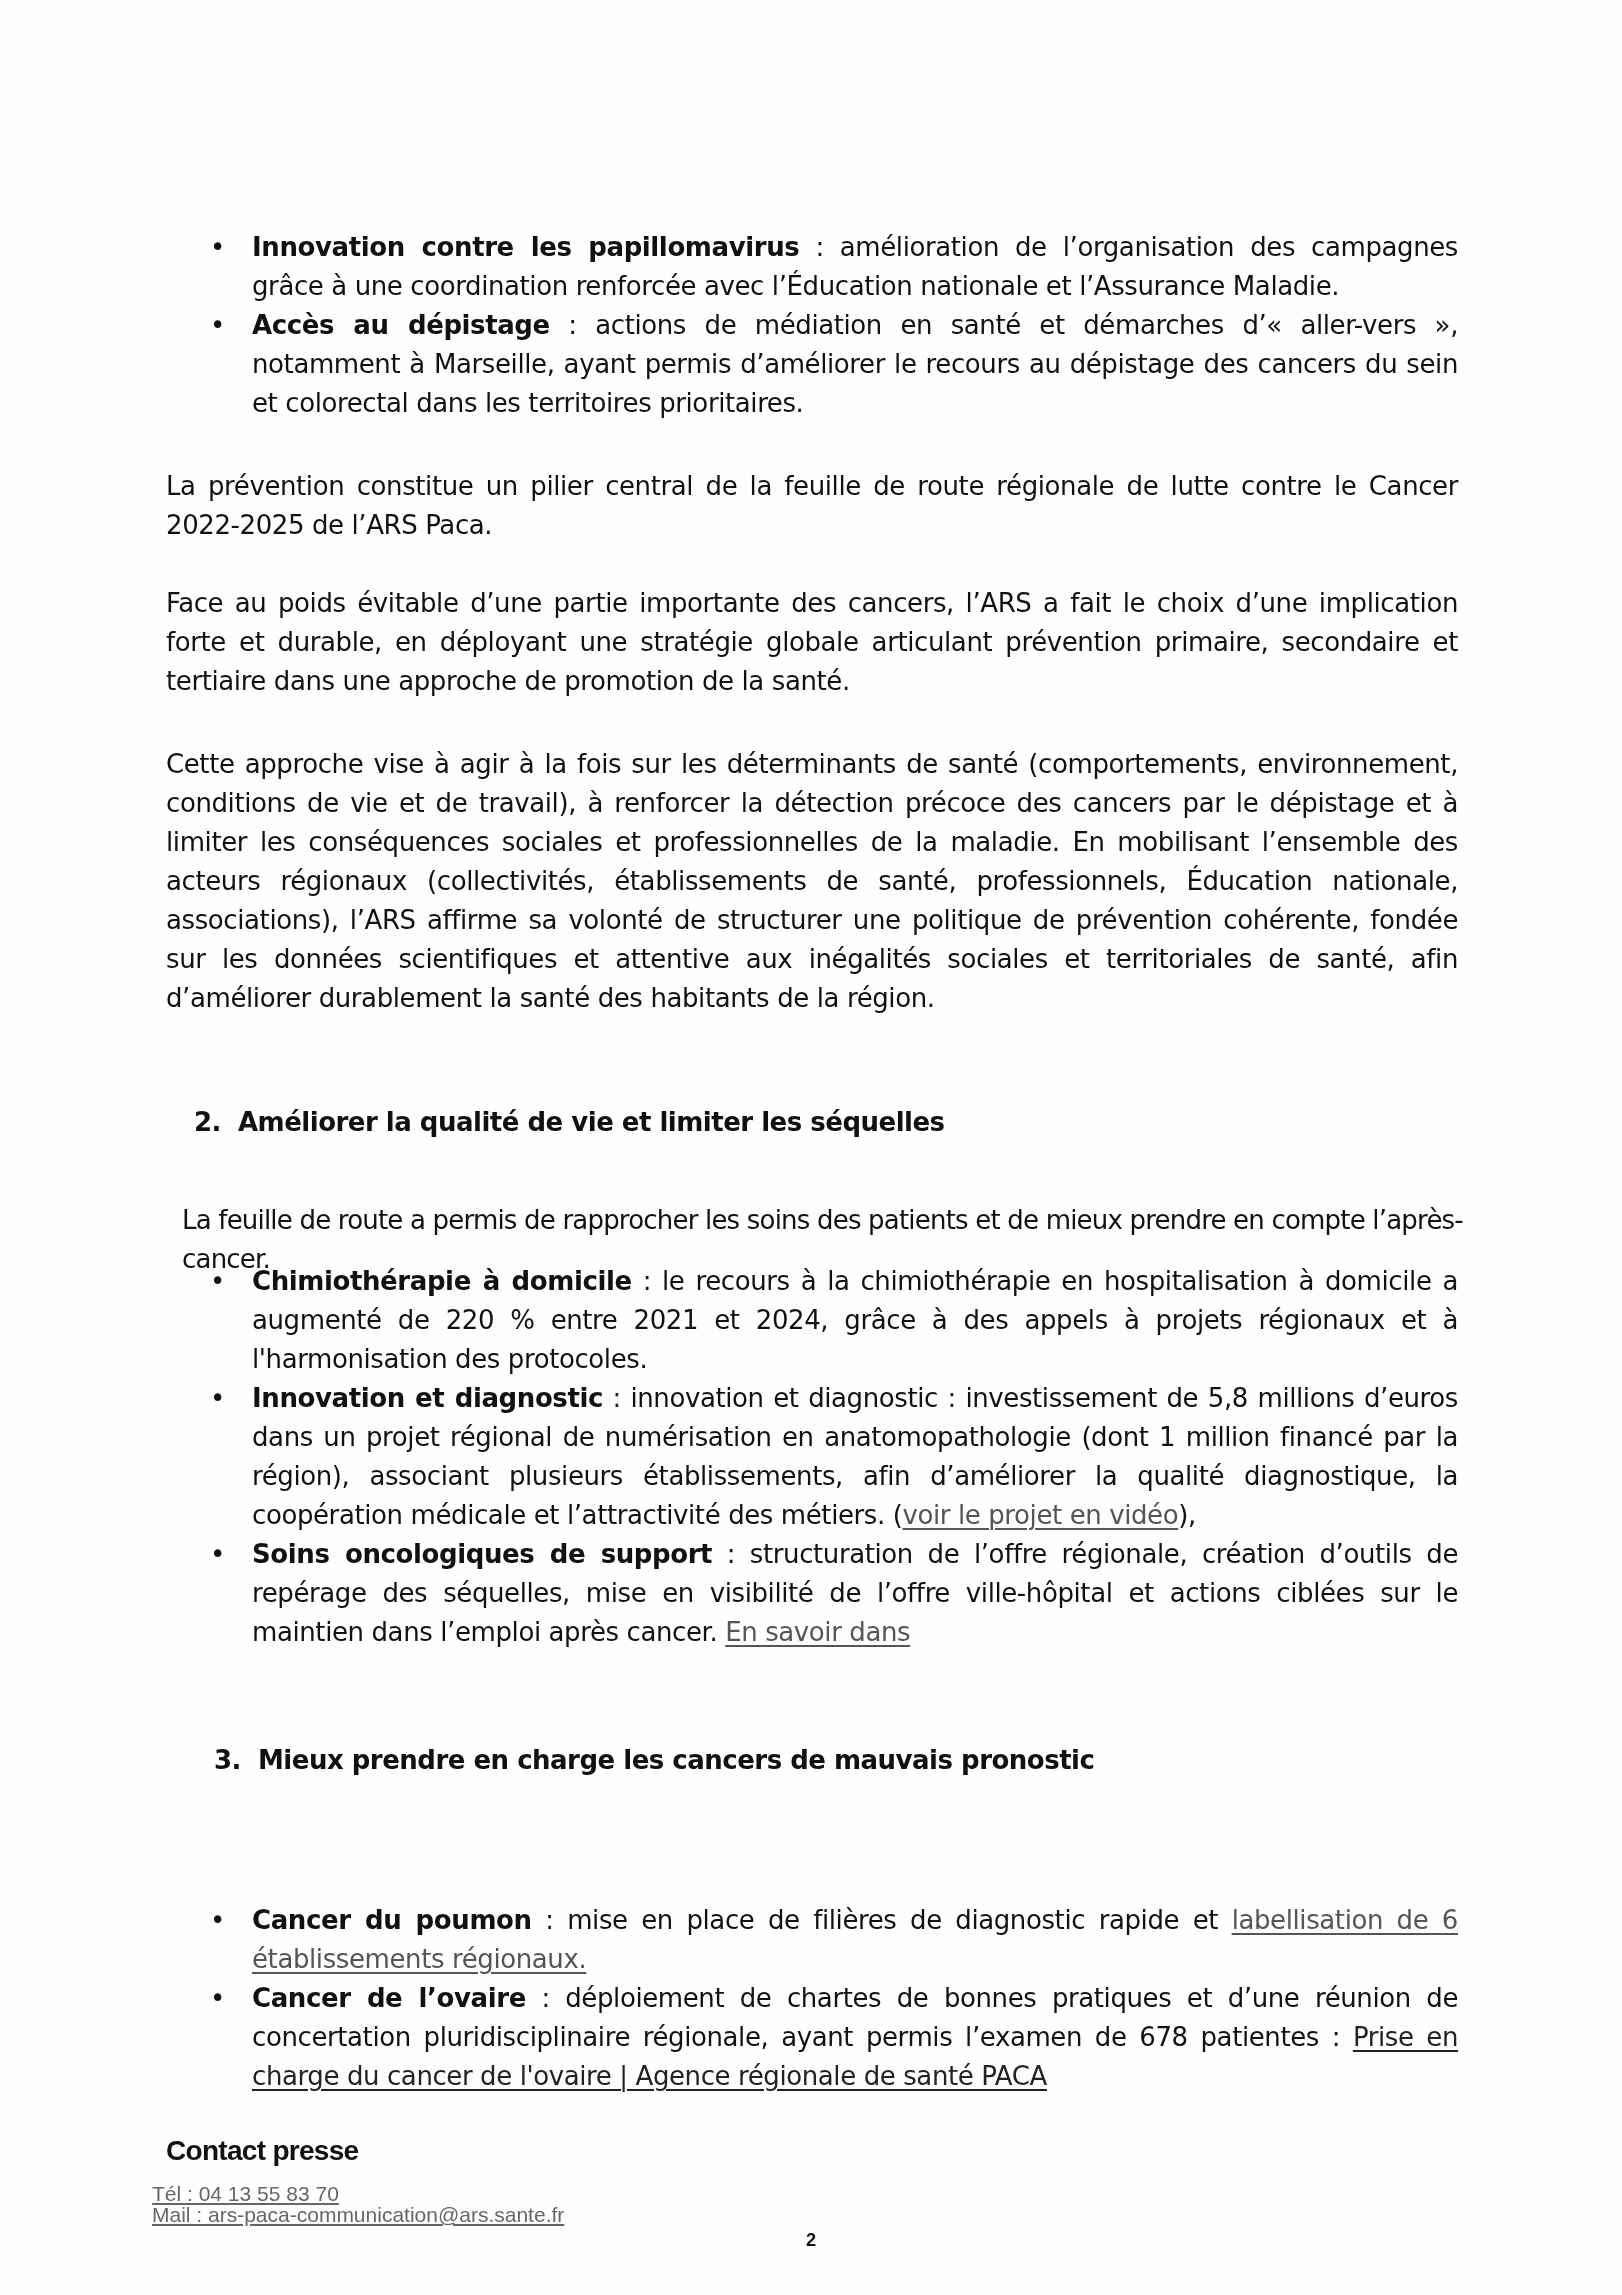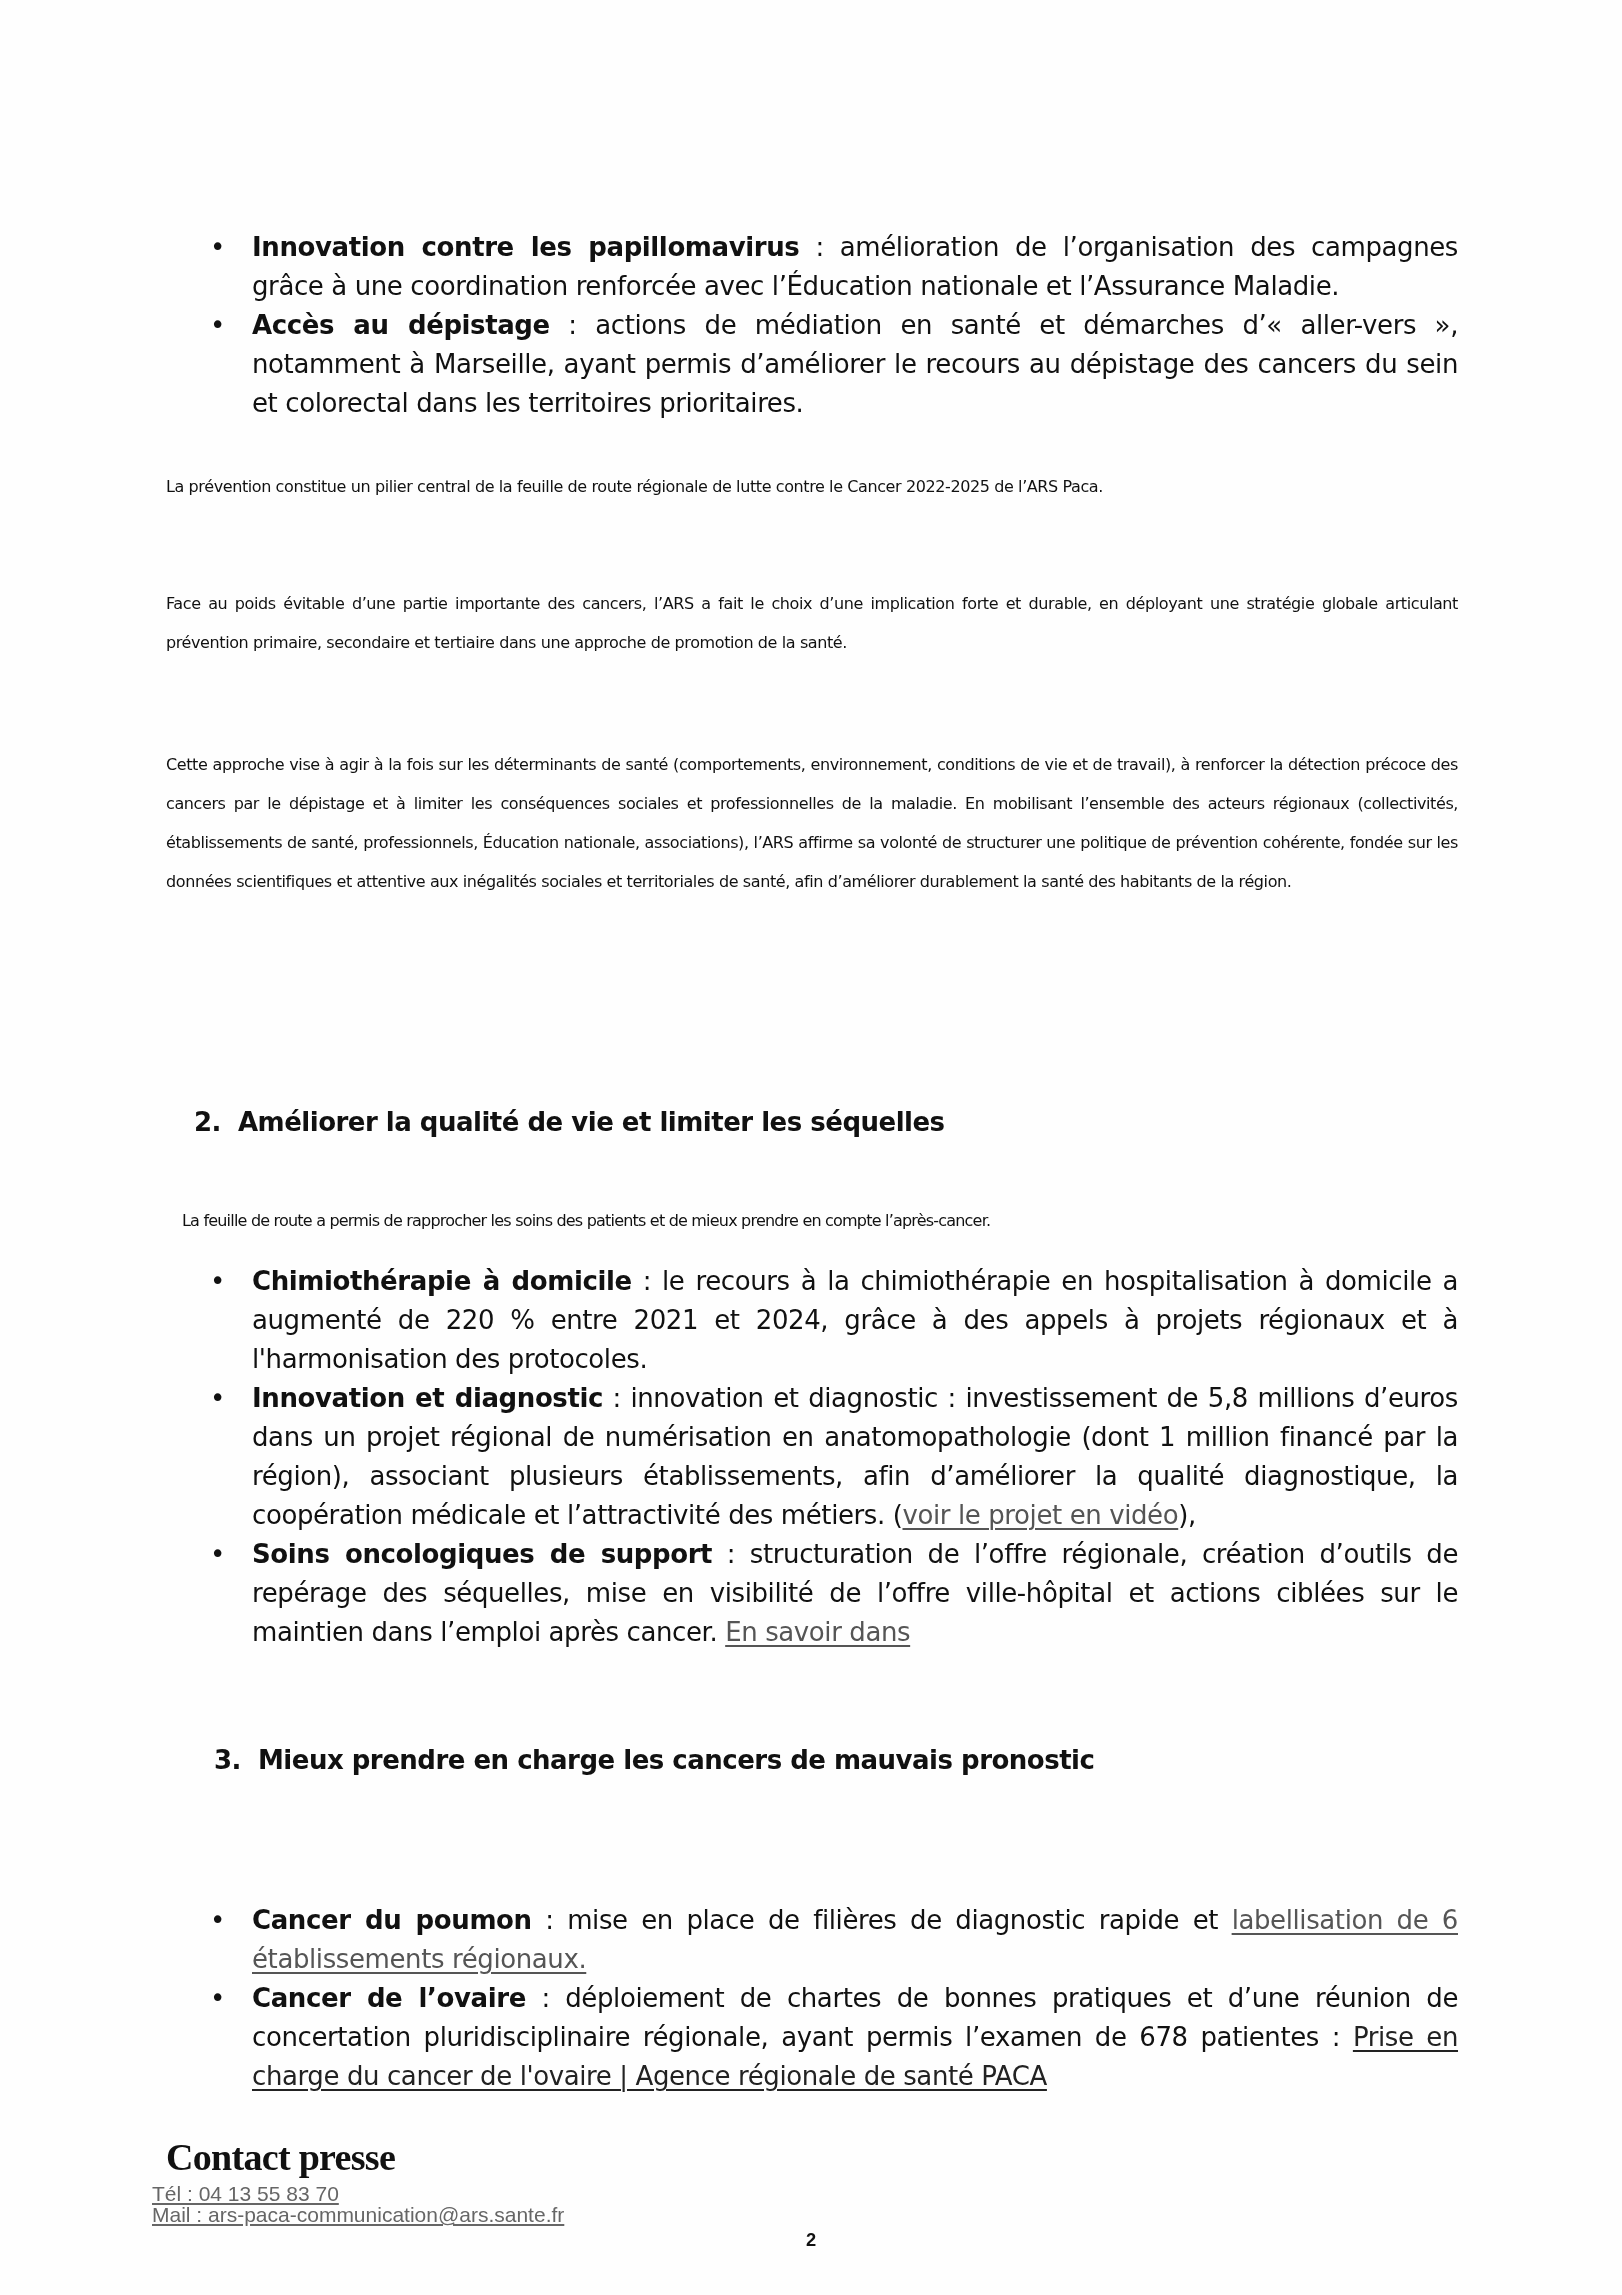--- a/index.html
+++ b/index.html
@@ -1,28 +1,28 @@
 <!DOCTYPE html>
 <html style="font-size:10.5px"><head>
 <meta charset="utf-8">
 <style>
   html, body { margin: 0; padding: 0; background: #ffffff; }
   body { width: 1623px; height: 2295px; position: relative; overflow: hidden; }
   .page { position: absolute; left: 0; top: 0; width: 1623px; height: 2295px; background: #fefefe; }
-  .blk { position: absolute; left: 166px; width: 1292px; color: #111; font-family: "DejaVu Sans", sans-serif; font-size: 16px; line-height: 39px; letter-spacing: -0.4px; }
+  .blk { position: absolute; left: 166px; width: 1292px; color: #111; font-family: "DejaVu Sans", sans-serif; font-size: 26px; line-height: 39px; letter-spacing: -0.4px; }
   .just { text-align: justify; text-align-last: left; }
   .bullets { position: absolute; left: 166px; width: 1292px; margin: 0; padding: 0; list-style: none; font-family: "DejaVu Sans", sans-serif; font-size: 26px; line-height: 39px; color: #111; letter-spacing: -0.4px; }
   .bullets li { position: relative; padding-left: 86px; text-align: justify; text-align-last: left; }
   .bullets li .dot { position: absolute; left: 44px; top: 0; font-size: 26px; }
   .b { font-weight: bold; }
   .lnk { color: #555; text-decoration: underline; text-decoration-thickness: 2px; text-underline-offset: 3.9px; cursor: pointer; }
   .lnk.dark { color: #222; }
   .heading { position: absolute; left: 166px; font-family: "DejaVu Sans", sans-serif; font-weight: bold; font-size: 26px; line-height: 39px; color: #111; letter-spacing: -0.5px; }
   .heading .num { display: inline-block; width: 44px; }
-  .contact-title { position: absolute; left: 166px; top: 2135px; font-family: Liberation Serif, serif; font-weight: bold; font-size: 38px; color: #111; letter-spacing: -0.7px; }
+  .contact-title { position: absolute; left: 166px; top: 2135px; font-family: Liberation Sans, sans-serif; font-weight: bold; font-size: 28px; color: #111; letter-spacing: -0.7px; }
   .contact-line { position: absolute; left: 152px; font-family: "Liberation Sans", sans-serif; font-size: 21px; color: #666; text-decoration: underline; }
   .page-num { position: absolute; left: 806px; top: 2229px; font-family: "Liberation Sans", sans-serif; font-weight: bold; font-size: 18.3px; color: #111; }
 </style>
 </head>
 <body>
 
 <div class="page">
 
   <ul class="bullets" style="top:228px;">
     <li>

